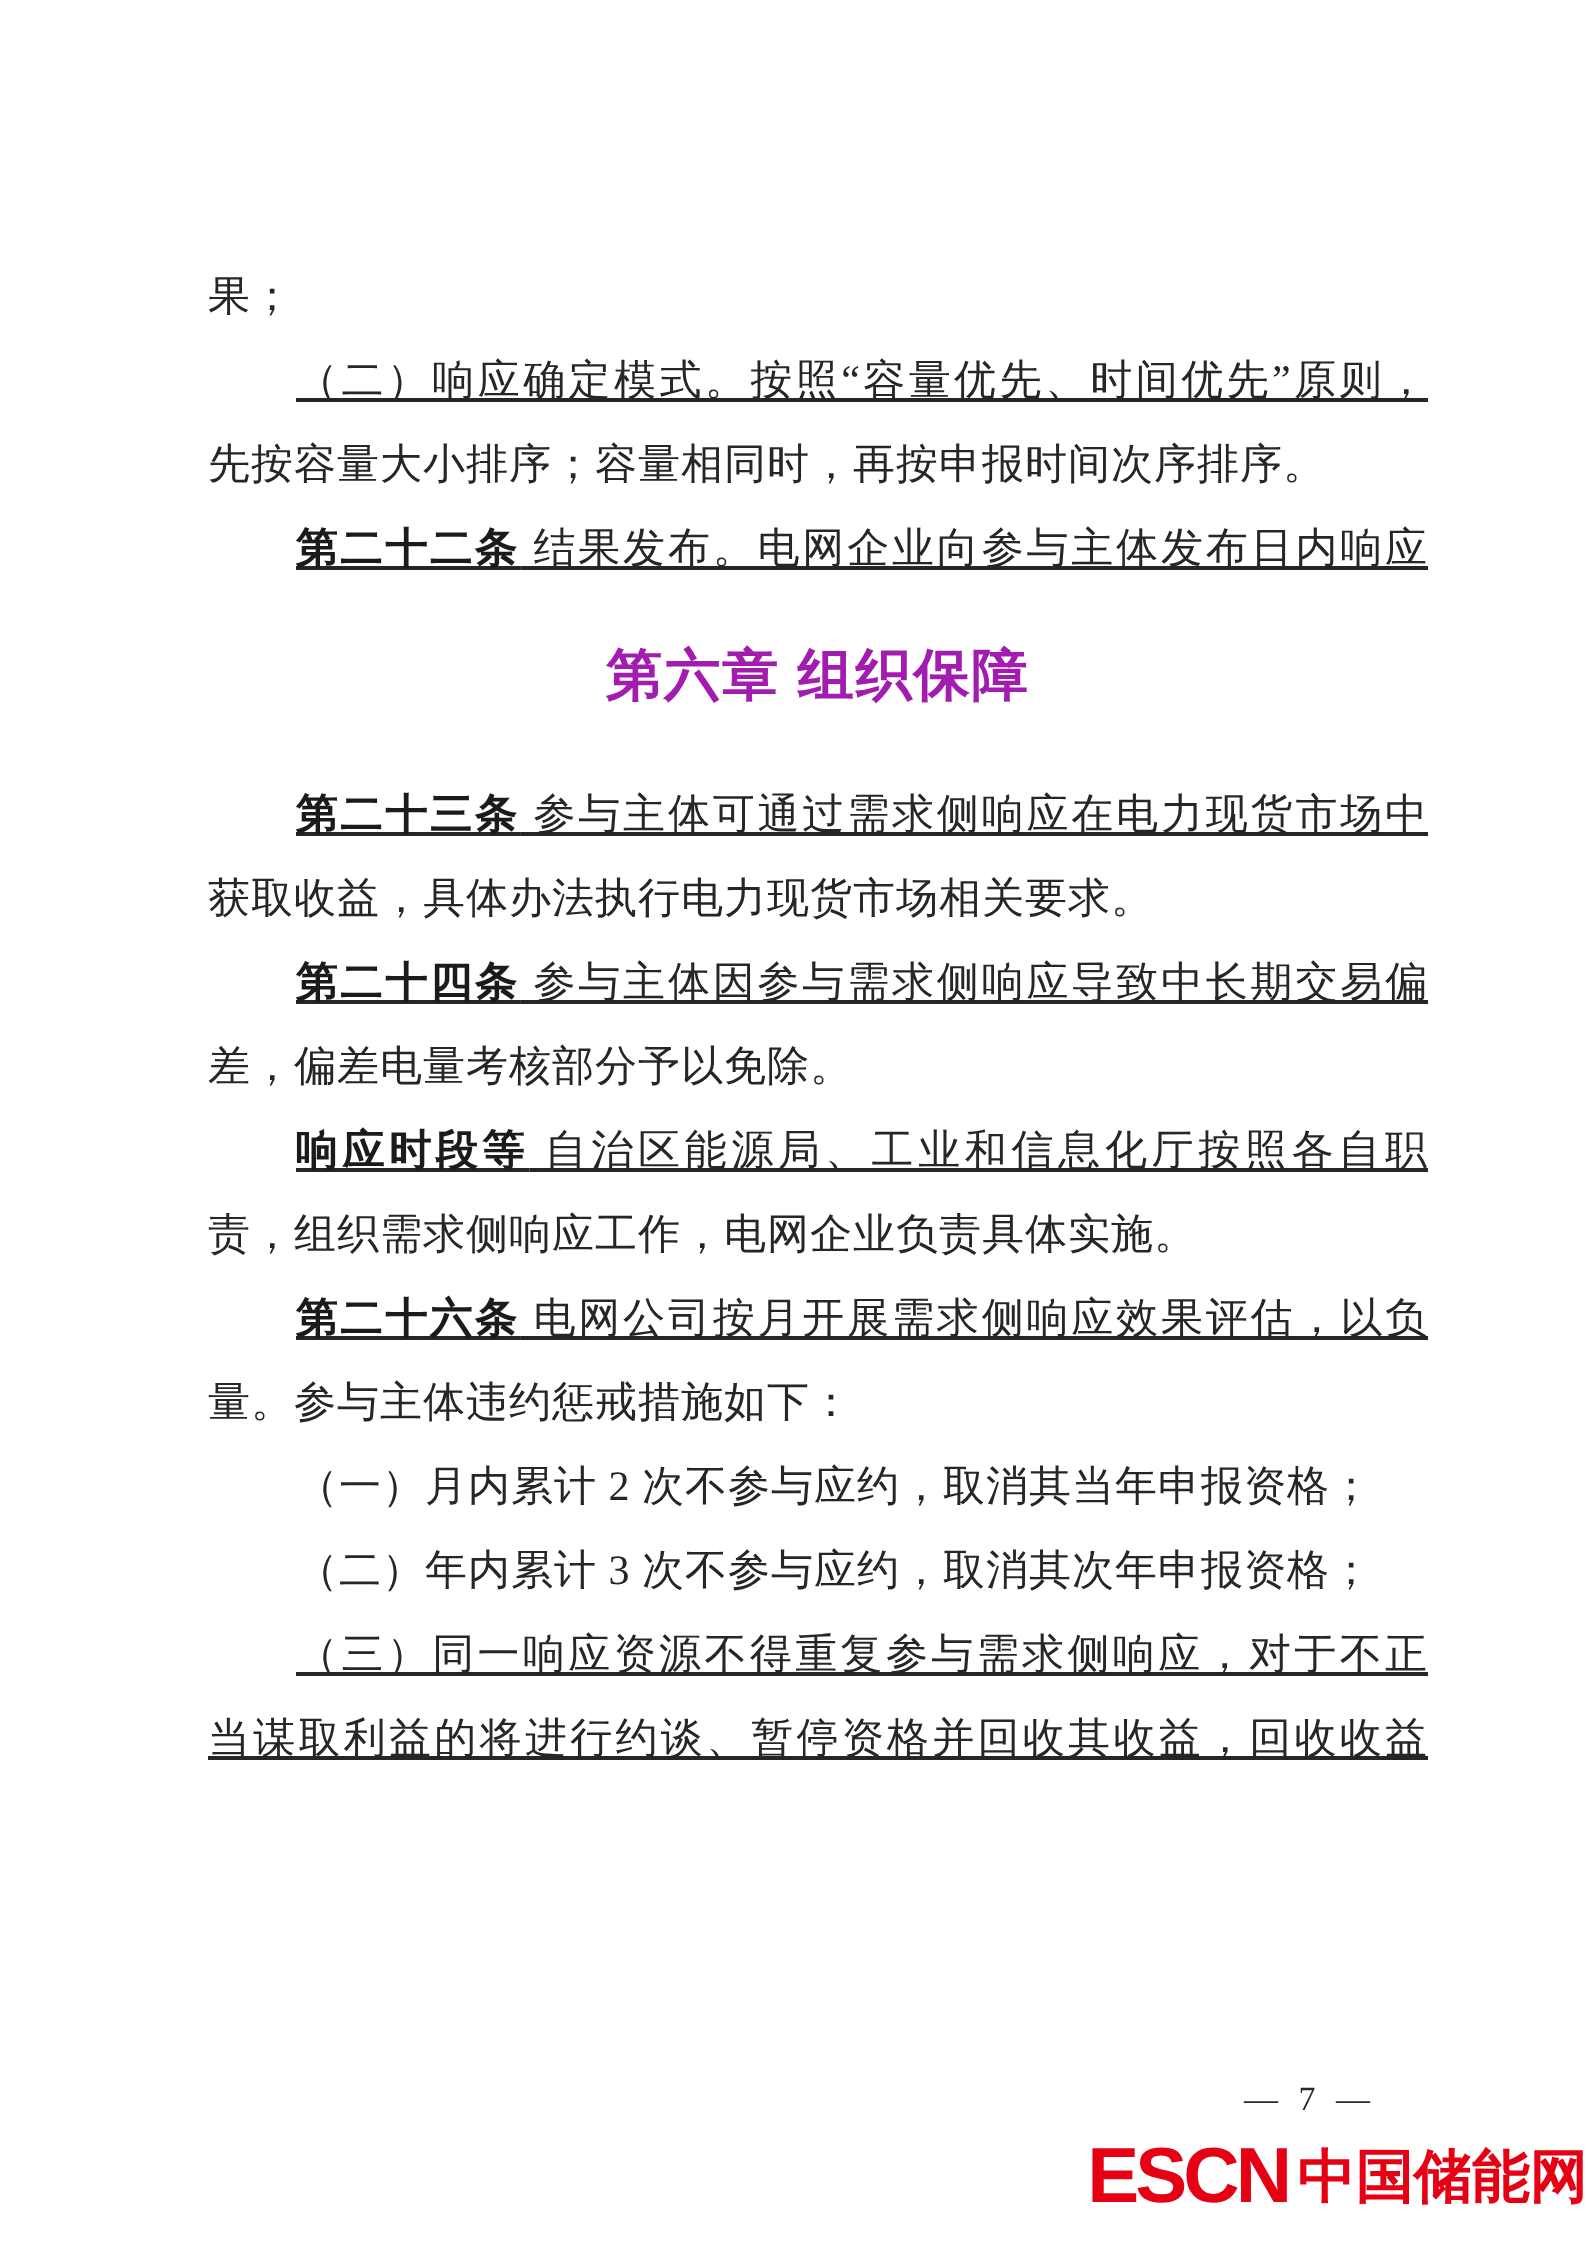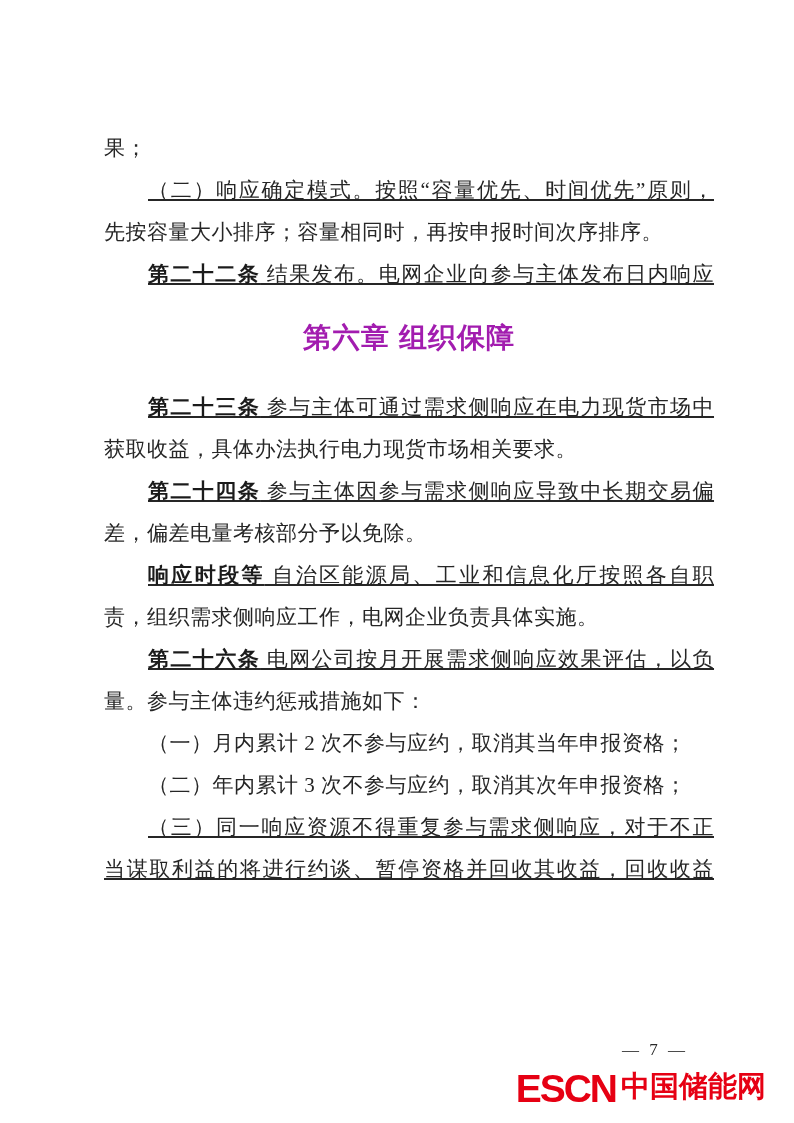--- a/index.html
+++ b/index.html
@@ -48,34 +48,34 @@
   .page-number {
     position: absolute;
     left: 622px; top: 1040px;
     font-size: 17px;
     color: #2a2a2a;
     letter-spacing: 3px;
     white-space: nowrap;
   }
   .site-logo {
     position: absolute;
-    right: 28px; top: 1070px;
+    right: 0; top: 1070px;
     display: flex;
     align-items: center;
     white-space: nowrap;
   }
   .logo-escn {
     font-family: "Liberation Sans", "DejaVu Sans", sans-serif;
     font-weight: 800;
     font-size: 39px;
     line-height: 38px;
     letter-spacing: -2px;
   }
   .logo-cn {
-    font-family: Liberation Mono, monospace;
+    font-family: Liberation Sans, sans-serif;
     font-weight: 700;
     font-size: 29px;
     line-height: 38px;
     margin-left: 5px;
     letter-spacing: 0px;
   }
 </style>
 </head>
 <body>
 

